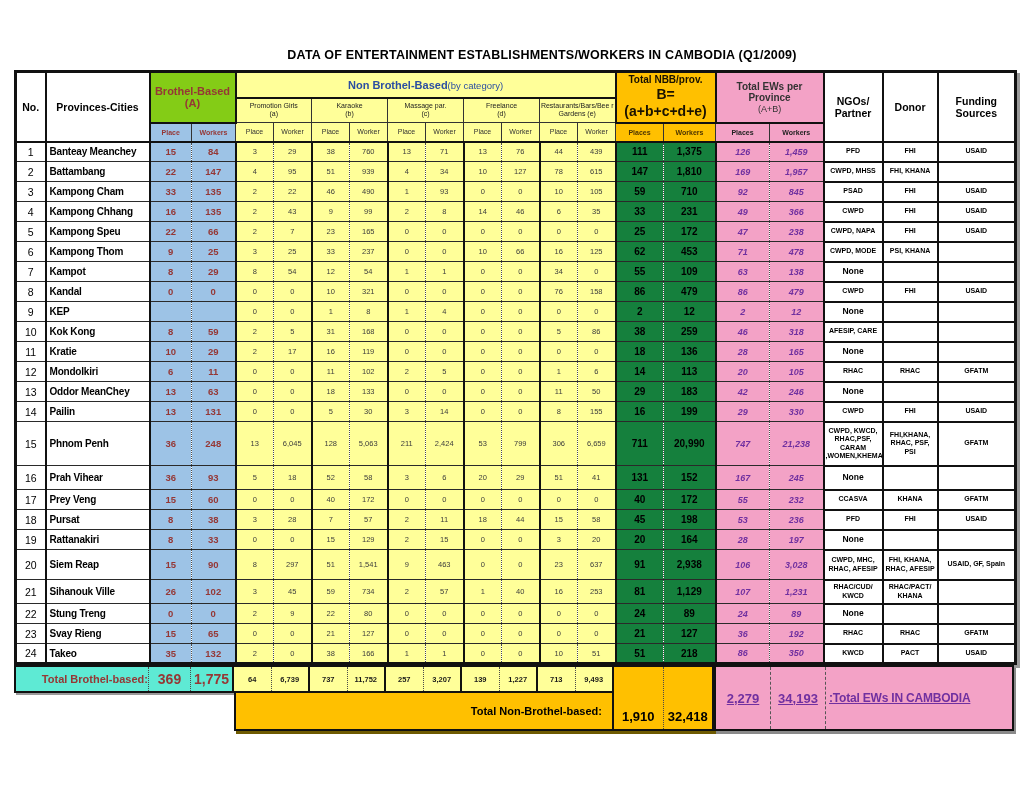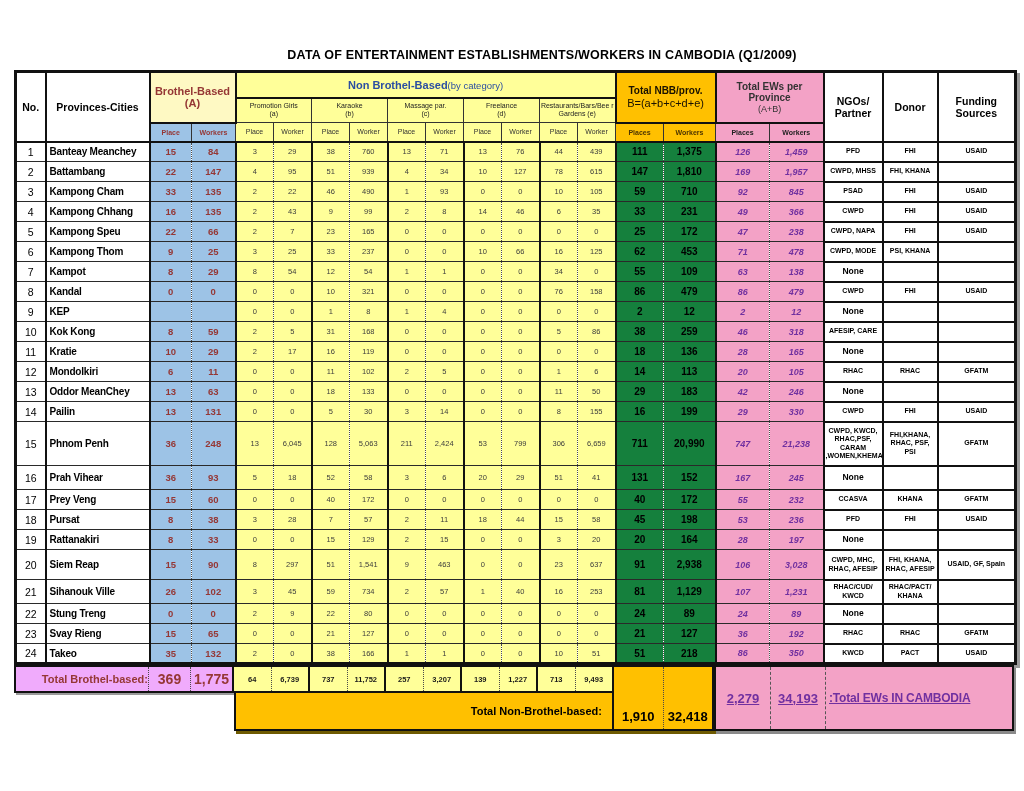--- a/index.html
+++ b/index.html
@@ -7,21 +7,21 @@
   .title{width:1024px;text-align:center;margin-top:48px;font-size:12.5px;font-weight:bold;color:#000;letter-spacing:.2px;margin-left:30px;}
   .sheet{margin:8px 0 0 14px;width:1000px;}
 
   
   table.main{border-collapse:collapse;table-layout:fixed;width:1000px;border:3px solid #111;box-shadow:3px 3px 0 #9a9a9a;}
   th,td{padding:0;margin:0;overflow:hidden;}
   td{border-bottom:1px solid #2a2a2a;text-align:center;vertical-align:middle;font-size:8px;color:#333;}
   th{border:2px solid #111;vertical-align:middle;text-align:center;}
 
   .h-white{background:#fff;color:#000;font-size:10.5px;font-weight:bold;}
-  .h-bb{background:#fef9c3;color:#953735;font-size:11px;font-weight:bold;line-height:1.15;}
+  .h-bb{background:#84cc16;color:#953735;font-size:11px;font-weight:bold;line-height:1.15;}
   .h-nbbgroup{background:#FFFF99;color:#2B4EA2;font-size:11px;font-weight:bold;}
   .h-nbbgroup .suffix{font-weight:normal;font-size:9.5px;}
   .h-cat{background:#FFFF99;color:#222;font-size:7px;font-weight:normal;border:1px solid #333;border-top:2px solid #111;line-height:1.25;}
   .h-nbb{background:#FFC000;color:#1a1200;font-size:10px;font-weight:bold;line-height:1.2;}
   .h-ew{background:#F3A2C6;color:#333;font-size:10px;font-weight:bold;line-height:1.15;}
   .subrow th{font-size:7px;border:1px solid #333;border-bottom:2px solid #111;height:17px;}
   .s-blue{background:#9DC3E6;color:#953735;}
   .s-yel{background:#FFFF99;color:#333;font-weight:normal;}
   .s-gold{background:#FFC000;color:#4d3500;}
   .s-pink{background:#F3A2C6;color:#222;}
@@ -35,21 +35,21 @@
   .pinkc{background:#F3A2C6;}
   .pinkv{color:#7030A0;font-weight:bold;font-style:italic;font-size:9px;}
   .pr1{border-right:1px dotted #4a4a4a;}
   .pr2{border-right:2px solid #111;}
   .wcell{background:#fff;border:2px solid #111;font-size:7px;font-weight:bold;color:#000;line-height:1.2;padding:0 1px;}
   .none-cell{font-size:8.5px;}
 
   
   .footer{position:relative;height:78px;width:1000px;}
   .footer > div{position:absolute;box-sizing:border-box;}
-  .f-blue{left:0;top:0;width:220px;height:28px;background:#f0abfc;border:2px solid #111;display:flex;box-shadow:2px 2px 0 #9a9a9a;}
+  .f-blue{left:0;top:0;width:220px;height:28px;background:#5eead4;border:2px solid #111;display:flex;box-shadow:2px 2px 0 #9a9a9a;}
   .f-bb-label{width:132px;color:#953735;font-weight:bold;font-size:11px;display:flex;align-items:center;justify-content:flex-end;}
   .f-bb-val{flex:1;color:#953735;font-weight:bold;font-size:14px;display:flex;align-items:center;justify-content:center;border-left:1px dotted #4a4a4a;}
   .f-yellow{left:220px;top:0;width:380px;height:28px;background:#FFFF99;border:2px solid #111;border-left:none;display:flex;box-shadow:2px 2px 0 #9a9a9a;text-align:center;}
   .f-ycell{flex:1;display:flex;align-items:center;justify-content:center;font-size:7.5px;font-weight:bold;color:#1a1a1a;border-left:1px dotted #4a4a4a;}
   .f-ycell.pairstart{border-left:2px solid #111;}
   .f-ycell:first-child{border-left:none;}
   .f-goldband{left:220px;top:28px;width:380px;height:38px;background:#FFC000;border:2px solid #111;border-top:none;display:flex;align-items:center;justify-content:flex-end;box-shadow:2px 3px 0 #6e5a00;}
   .f-goldband span{font-size:11px;font-weight:bold;color:#000;padding-right:10px;}
   .f-goldcols{left:600px;top:0;width:100px;height:66px;background:#FFC000;border:2px solid #111;border-left:none;display:flex;box-shadow:2px 3px 0 #6e5a00;}
   .f-gold-val{flex:1;display:flex;align-items:flex-end;justify-content:center;font-size:13px;font-weight:bold;color:#000;padding-bottom:5px;}
@@ -95,21 +95,21 @@
         <th class="h-white" rowspan="3">Provinces-Cities</th>
         <th class="h-bb" rowspan="2" colspan="2">
           <div>Brothel-Based</div>
           <div>(A)</div>
         </th>
         <th class="h-nbbgroup" colspan="10">
           <span>Non Brothel-Based</span><span class="suffix">(by category)</span>
         </th>
         <th class="h-nbb" rowspan="2" colspan="2">
           <div>Total NBB/prov.</div>
-          <div style="font-weight:normal;font-size:11px">B=(a+b+c+d+e)</div>
+          <div style="font-weight:bold;font-size:14px">B=(a+b+c+d+e)</div>
         </th>
         <th class="h-ew" rowspan="2" colspan="2">
           <div>Total EWs per</div>
           <div>Province</div>
           <div style="font-weight:normal;font-size:9px">(A+B)</div>
         </th>
         <th class="h-white" rowspan="3">
           <div>NGOs/</div>
           <div>Partner</div>
         </th>

